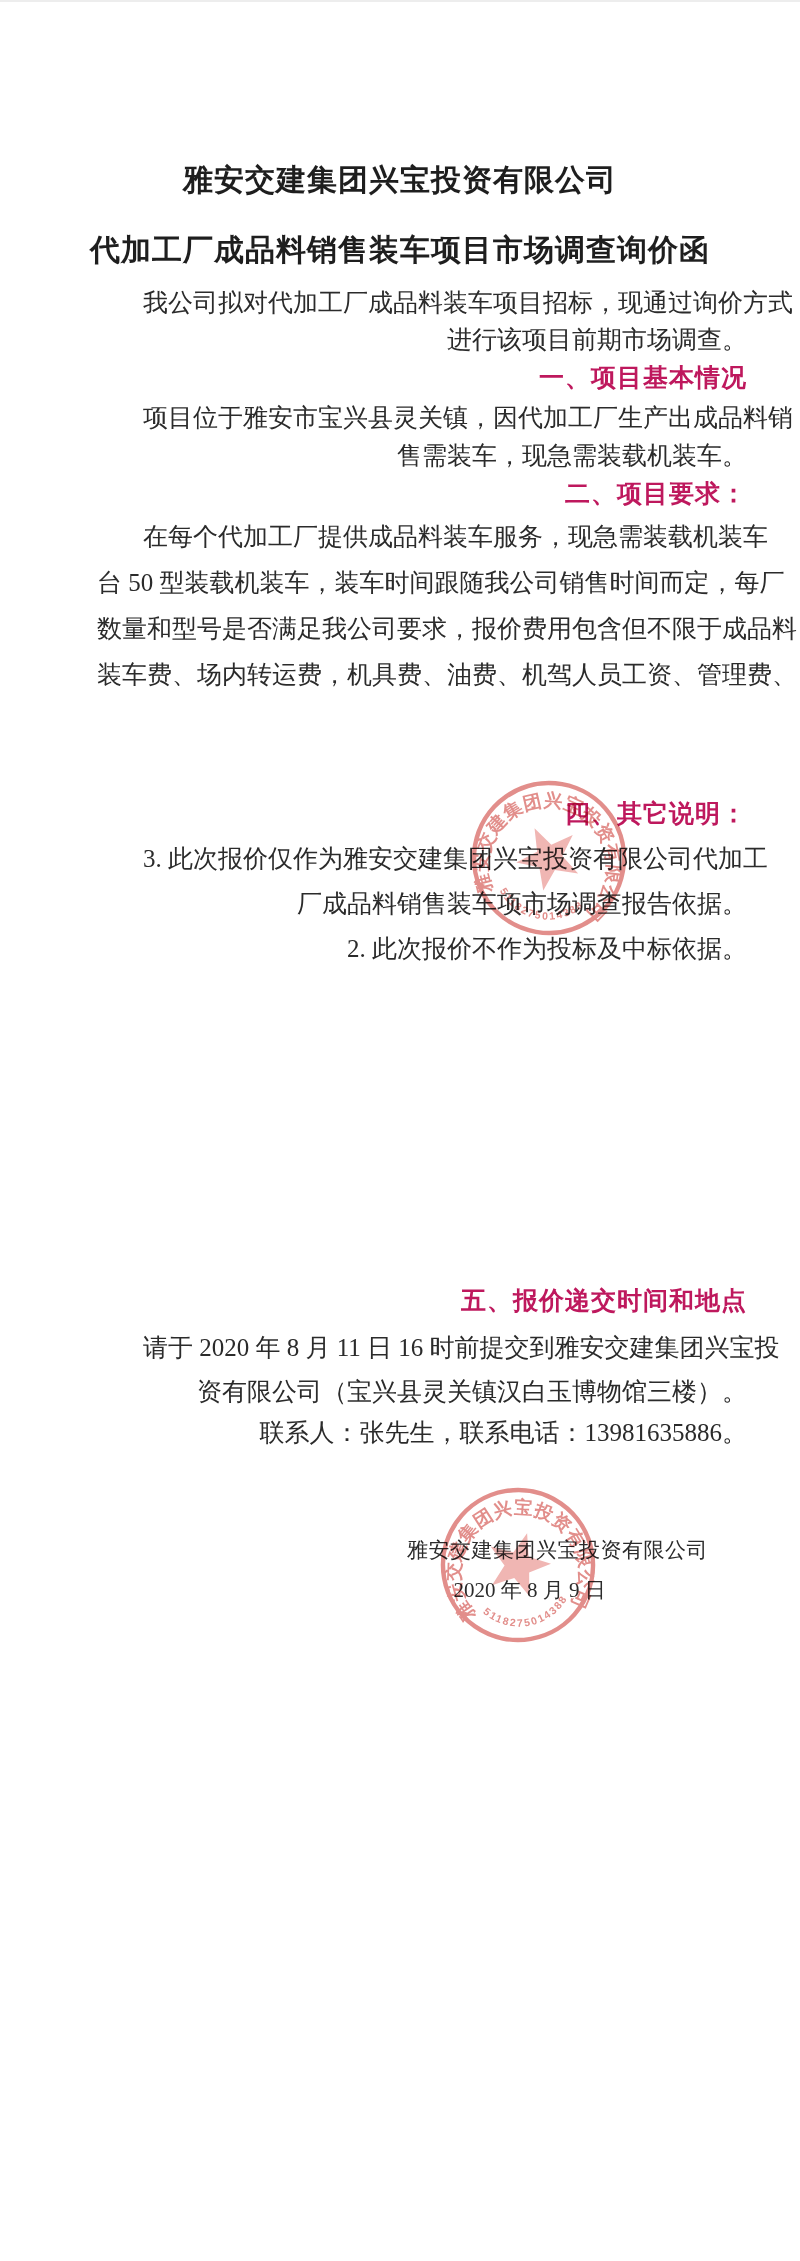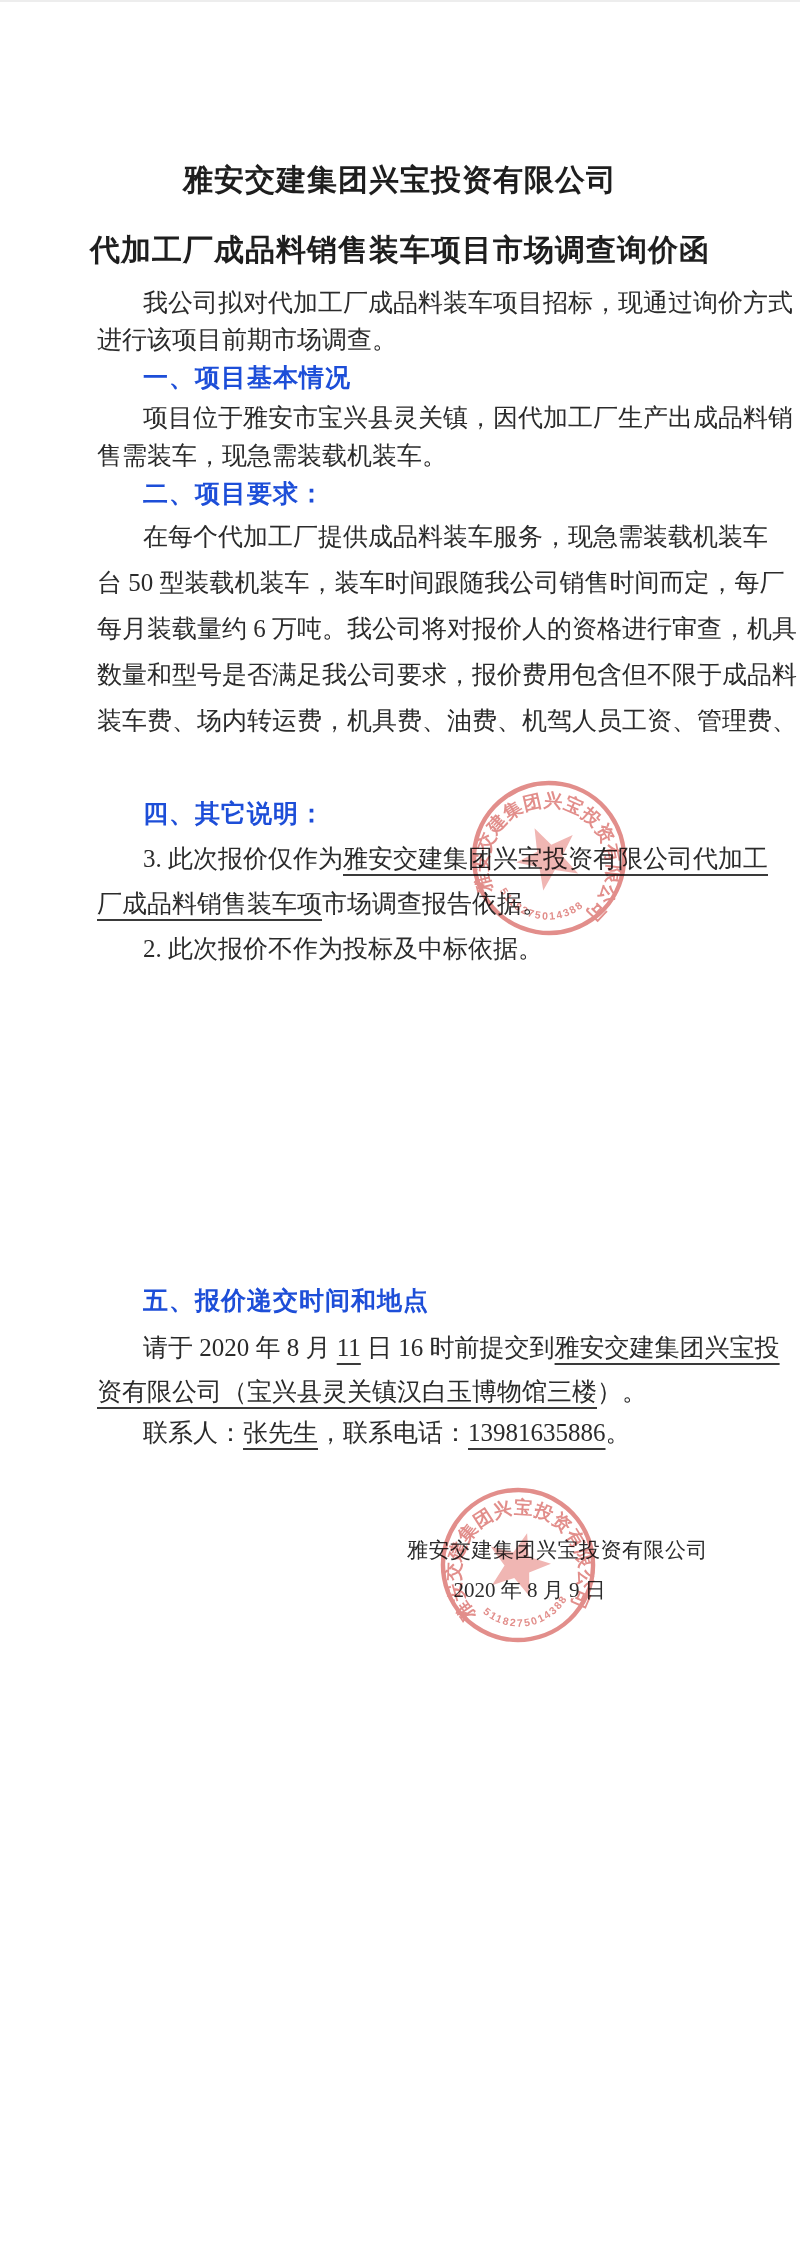--- a/index.html
+++ b/index.html
@@ -23,34 +23,33 @@
     font-size:30px;line-height:36px;
     color:#1e1e1e;
     letter-spacing:1px;
   }
   .t1{top:162px;}
   .t2{top:232px;}
   .block{
     position:absolute;left:97px;width:650px;
     font-size:25px;
   }
-  .ln{white-space:nowrap;}
+  .ln{white-space:nowrap;text-align:right;}
   .ind{text-indent:46px;}
   .hd{
     font-family:"Liberation Sans","DejaVu Sans",sans-serif;
-    font-weight:bold;color:#1d4ed8;
+    font-weight:bold;color:#be185d;
     text-indent:46px;letter-spacing:1px;
   }
   .lh37 .ln{line-height:37px;height:37px;}
   .lh38 .ln{line-height:38px;height:38px;}
   .lh44 .ln{line-height:44px;height:44px;}
   .lh45 .ln{line-height:45px;height:45px;}
   .lh46 .ln{line-height:46px;height:46px;}
   .u{
-    text-decoration:underline;
     text-underline-offset:7px;
     text-decoration-thickness:1.5px;
     text-decoration-color:#3a3a3a;
     margin-top:24px;
   }
   .sig-block{
     position:absolute;top:1530px;right:92px;
     width:auto;text-align:center;
     font-size:21px;color:#2b2b2b;
   }
@@ -90,21 +89,20 @@
     <div class="ln ind">项目位于雅安市宝兴县灵关镇，因代加工厂生产出成品料销</div>
     <div class="ln">售需装车，现急需装载机装车。</div>
   </div>
 
   <div class="block lh38" style="top:474px">
     <div class="ln hd">二、项目要求：</div>
   </div>
   <div class="block lh46" style="top:514px">
     <div class="ln ind">在每个代加工厂提供成品料装车服务，现急需装载机装车</div>
     <div class="ln">台 50 型装载机装车，装车时间跟随我公司销售时间而定，每厂</div>
-    <div class="ln">每月装载量约 6 万吨。我公司将对报价人的资格进行审查，机具</div>
     <div class="ln">数量和型号是否满足我公司要求，报价费用包含但不限于成品料</div>
     <div class="ln">装车费、场内转运费，机具费、油费、机驾人员工资、管理费、</div>
   </div>
 
   <div class="block lh44" style="top:791px">
     <div class="ln hd">四、其它说明：</div>
   </div>
   <div class="block lh45" style="top:836px">
     <div class="ln ind"><span>3. 此次报价仅作为</span><span class="u">雅安交建集团兴宝投资有限公司代加工</span></div>
     <div class="ln"><span class="u">厂成品料销售装车项</span><span>市场调查报告依据。</span></div>

